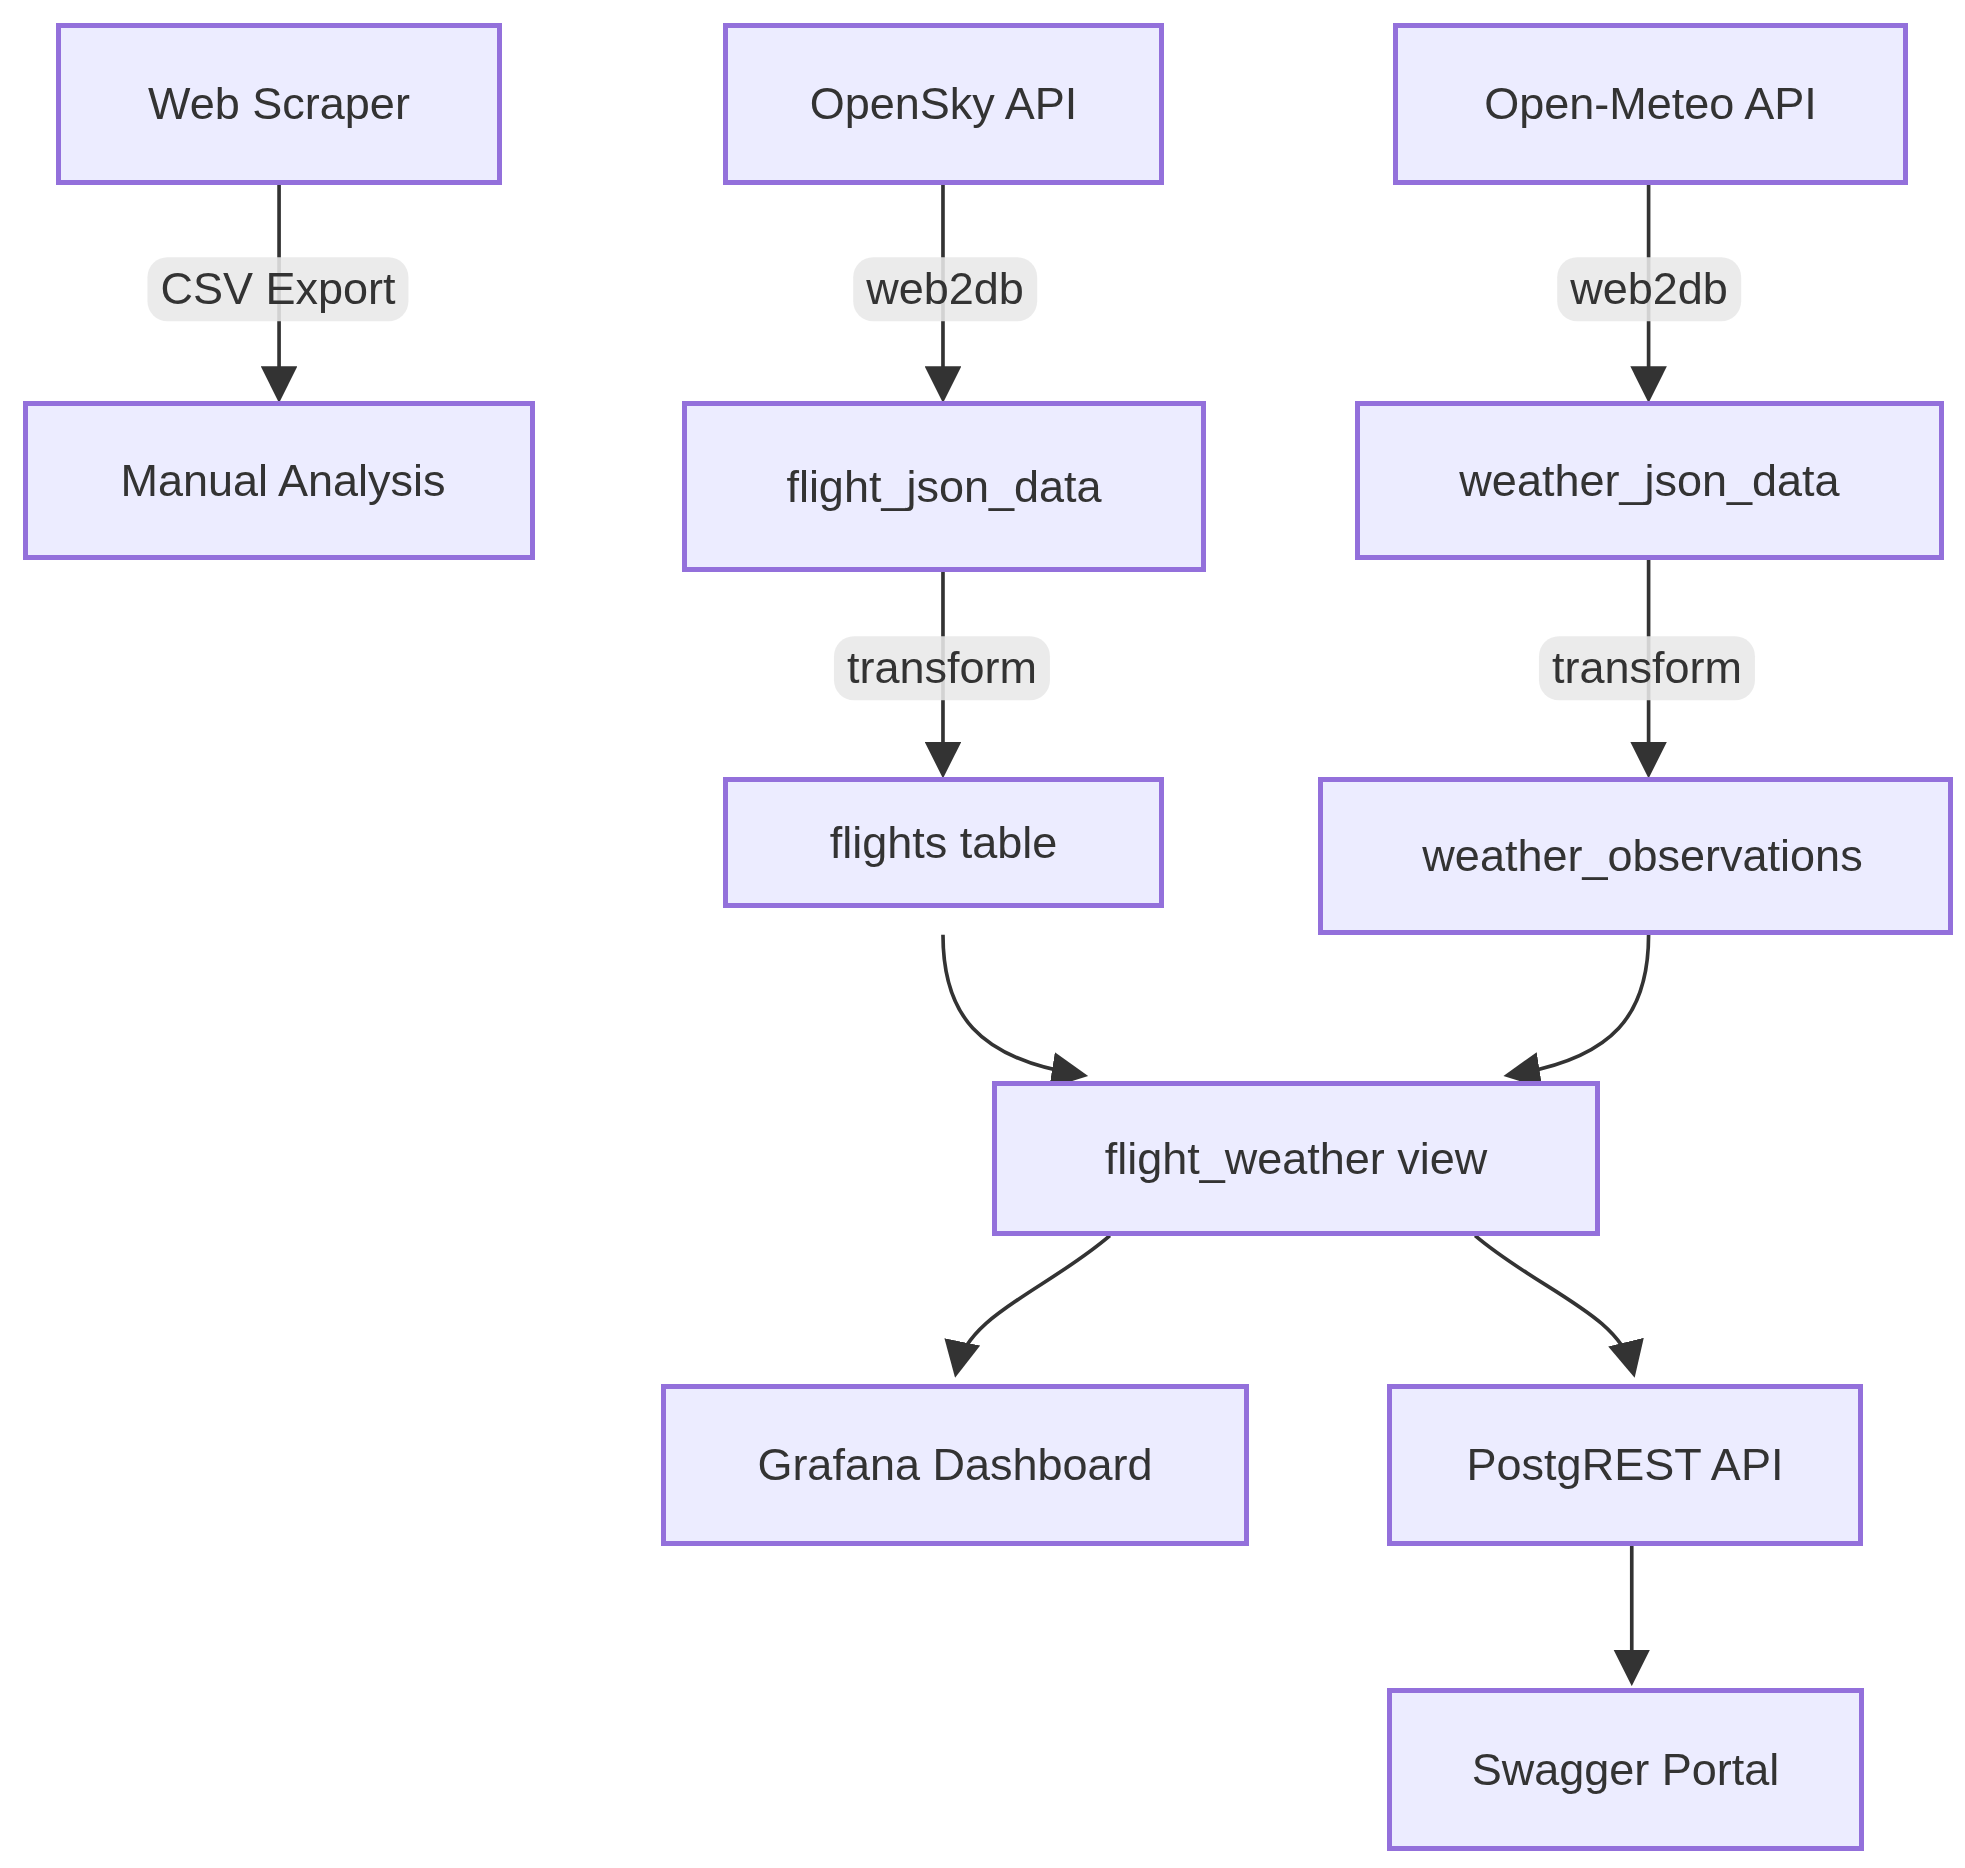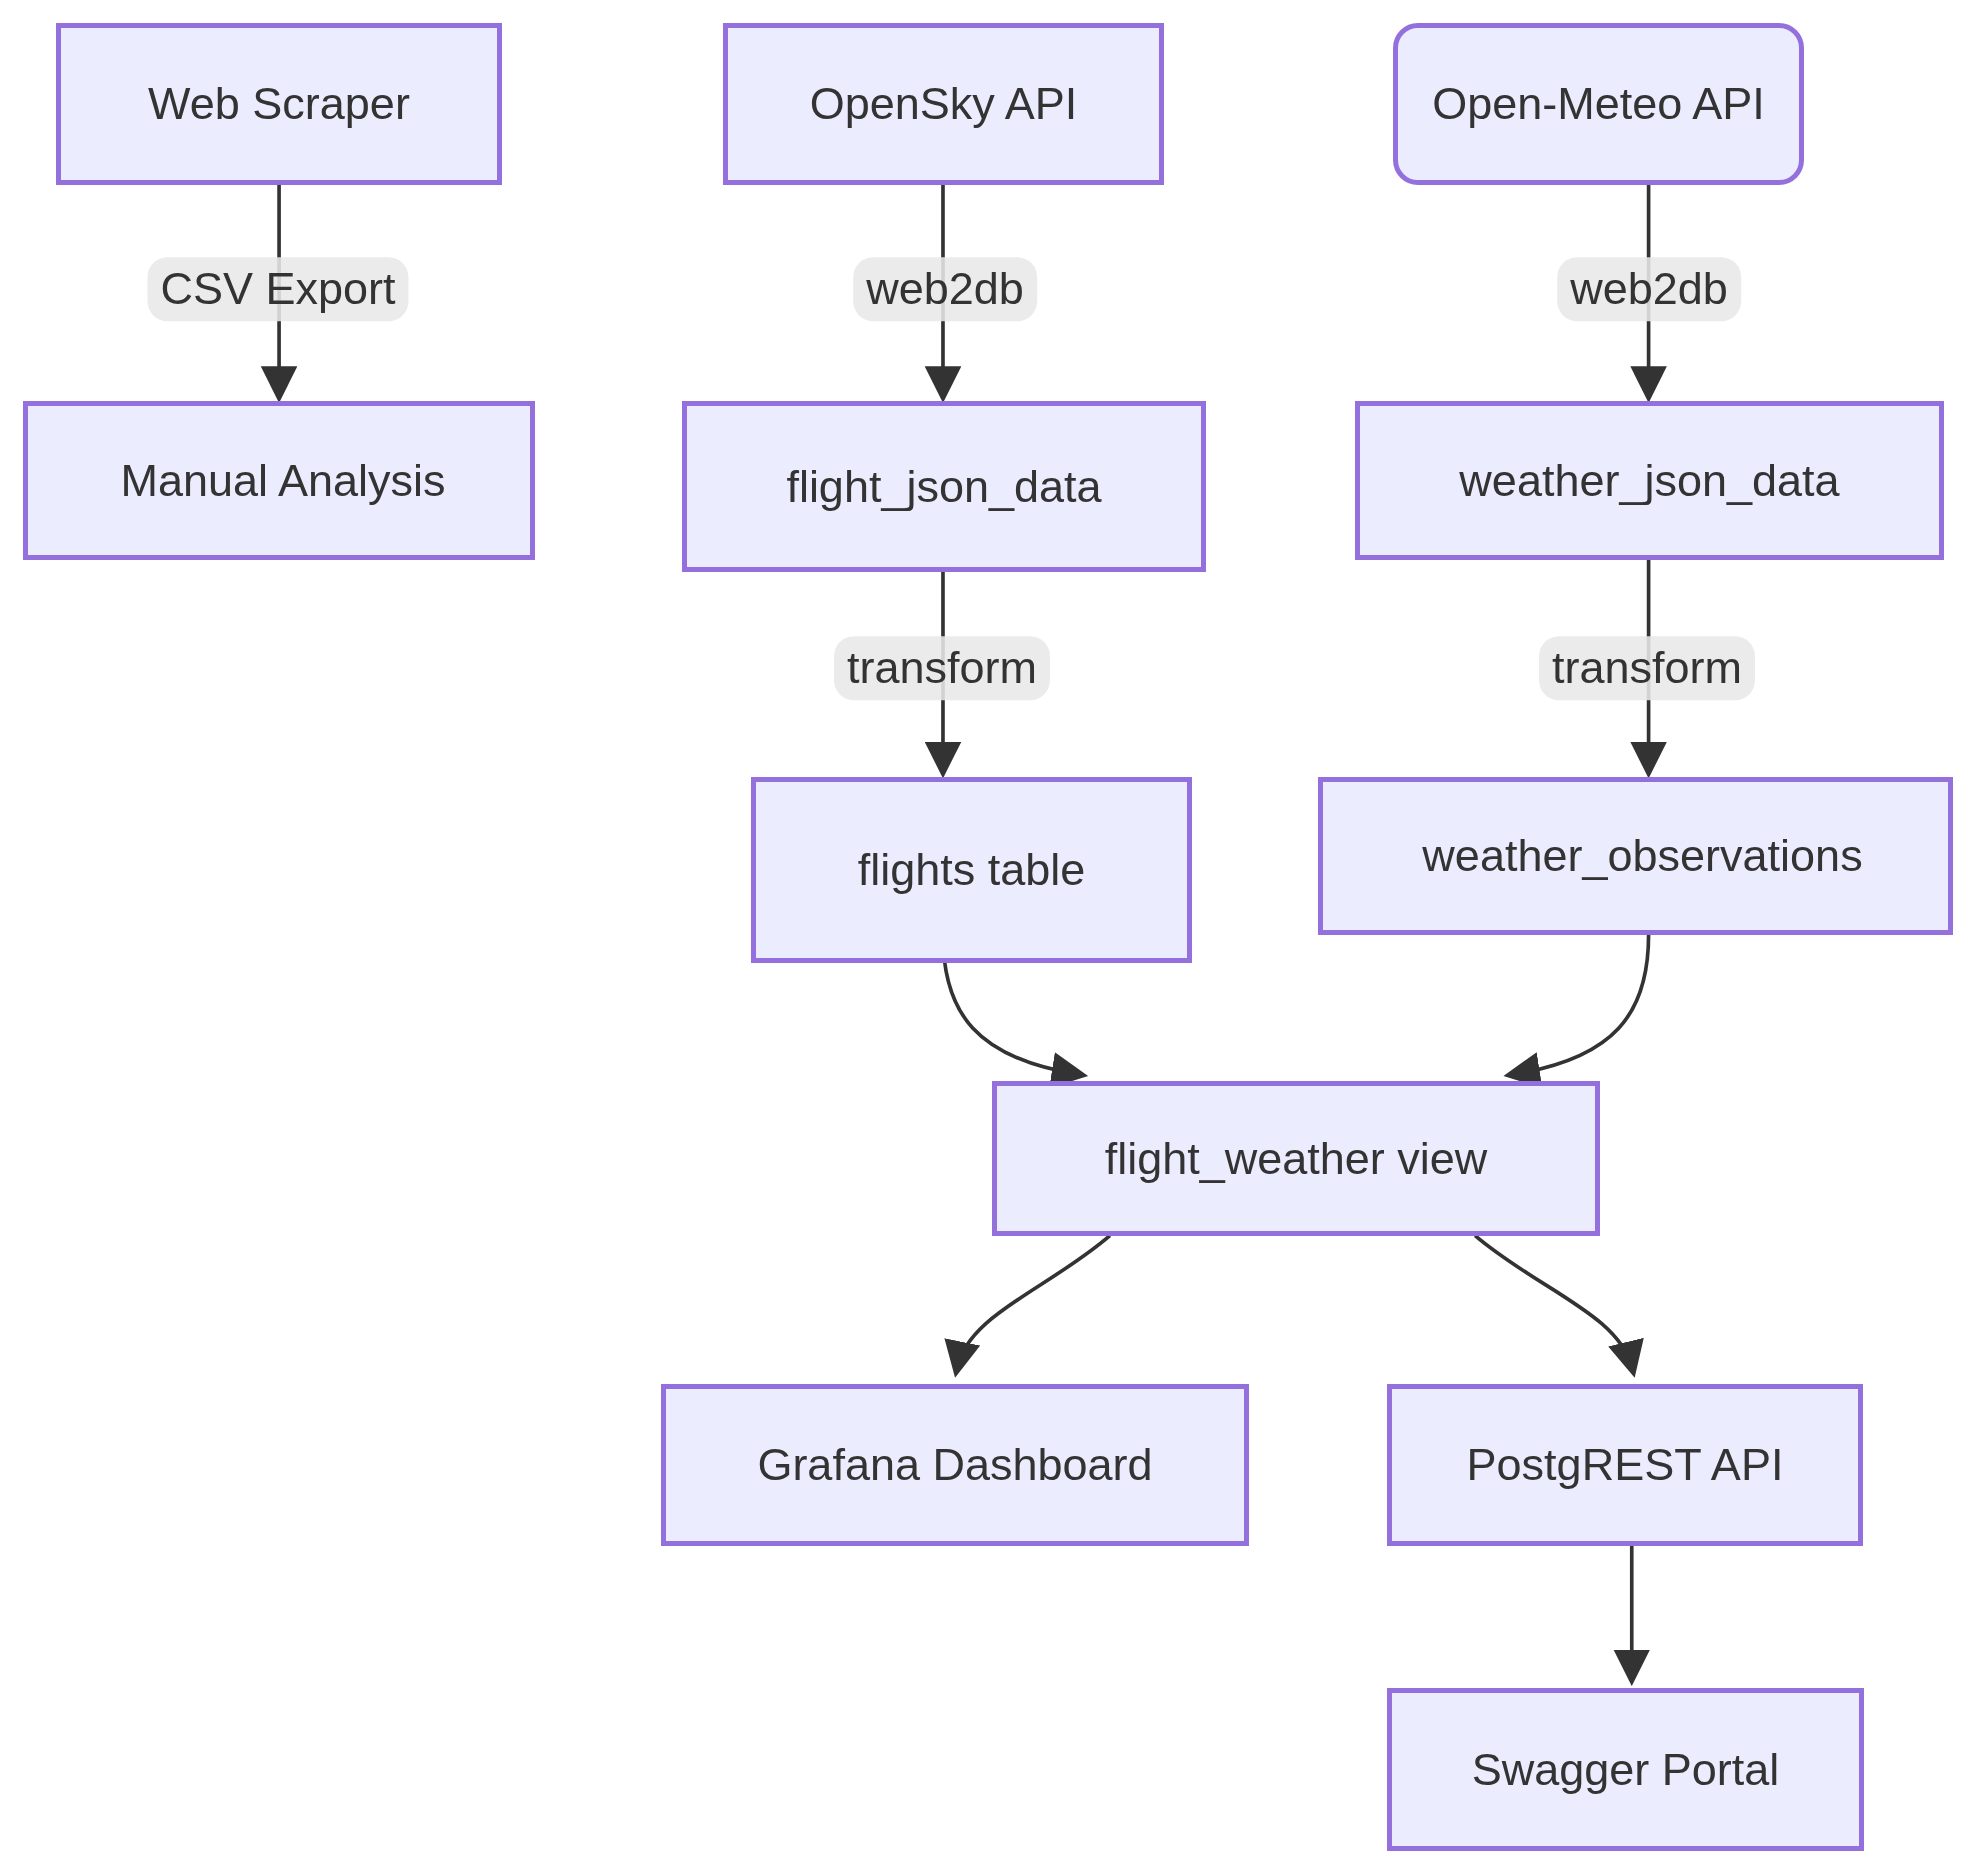--- a/index.html
+++ b/index.html
@@ -73,29 +73,29 @@
     <path class="edge-path" d="M2252,1277 C2252,1385 2205,1446 2066,1468" marker-end="url(#arrow)"></path>
     <path class="edge-path" d="M1516,1688 C1430,1762 1322,1796 1307,1870" marker-end="url(#arrow)"></path>
     <path class="edge-path" d="M2015,1688 C2102,1762 2212,1796 2230,1870" marker-end="url(#arrow)"></path>
     <path class="edge-path" d="M2229,2111 L2229,2291" marker-end="url(#arrow)"></path>
   </svg>
 
   <div class="node" style="left:723px; top:23px; width:441px; height:162px;">OpenSky API</div>
 
   <div class="node" style="left:56px; top:23px; width:446px; height:162px;">Web Scraper</div>
 
-  <div class="node" style="left:1393px; top:23px; width:411px; height:162px;border-radius:25px;">Open-Meteo API</div>
+  <div class="node" style="left:1393px; top:23px; width:515px; height:162px;">Open-Meteo API</div>
 
   <div class="node" style="left:23px; top:401px; width:512px; height:159px;padding-left:8px;">Manual Analysis</div>
 
   <div class="node" style="left:682px; top:401px; width:524px; height:171px;">flight_json_data</div>
 
   <div class="node" style="left:1355px; top:401px; width:589px; height:159px;">weather_json_data</div>
 
-  <div class="node" style="left:723px; top:777px; width:441px; height:186px;margin-left:28px;">flights table</div>
+  <div class="node" style="left:723px; top:777px; width:441px; height:131px;">flights table</div>
 
   <div class="node" style="left:1318px; top:777px; width:635px; height:158px;padding-left:14px;">weather_observations</div>
 
   <div class="node" style="left:992px; top:1081px; width:608px; height:155px;">flight_weather view</div>
 
   <div class="node" style="left:661px; top:1384px; width:588px; height:162px;">Grafana Dashboard</div>
 
   <div class="node" style="left:1387px; top:1384px; width:476px; height:162px;">PostgREST API</div>
 
   <div class="node" style="left:1387px; top:1688px; width:477px; height:163px;">Swagger Portal</div>

